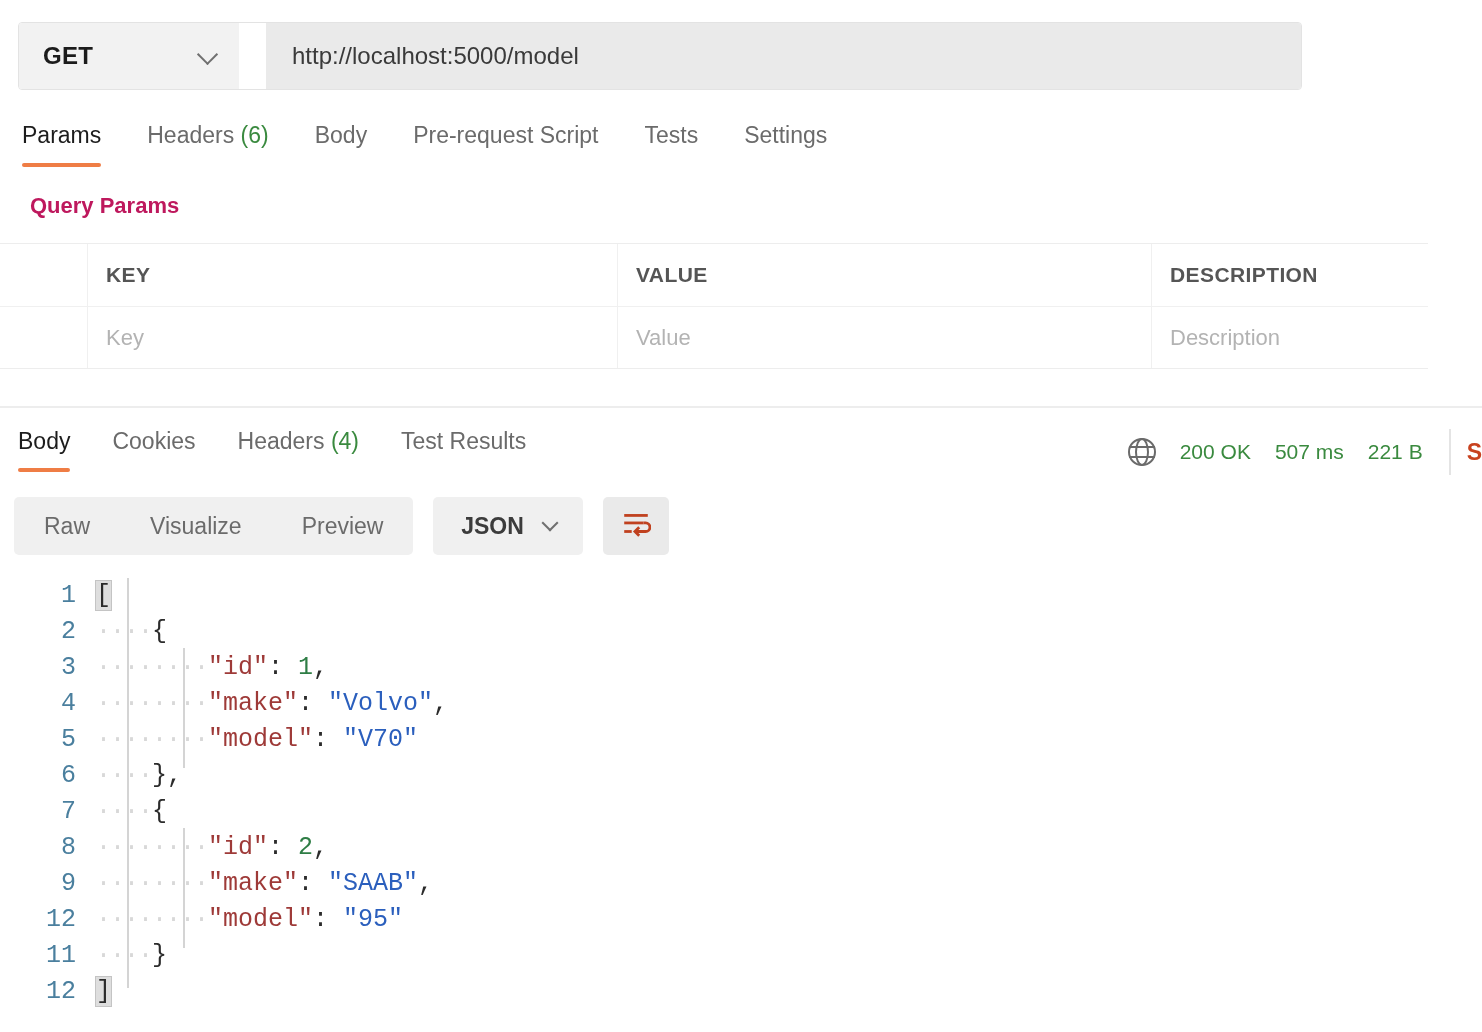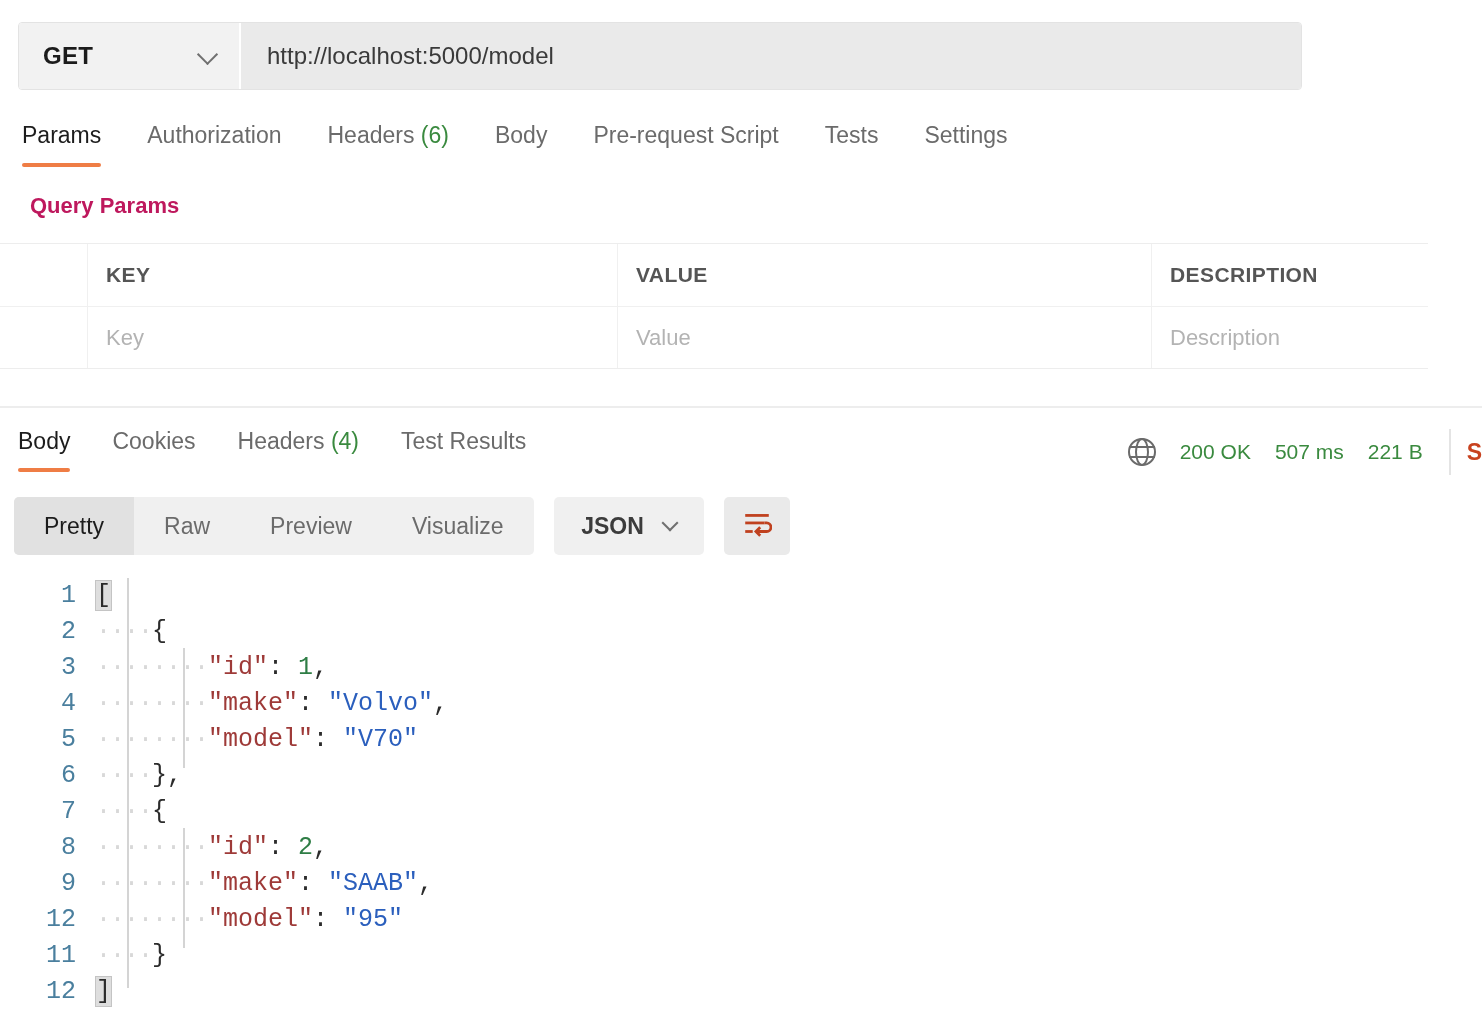--- a/index.html
+++ b/index.html
@@ -13,20 +13,21 @@
   }
 
   
   .url-bar {
     position: absolute; left: 18px; top: 22px;
     width: 1284px; height: 68px;
     display: flex; align-items: stretch;
     border: 1px solid #e3e3e3;
     border-radius: 4px;
     overflow: hidden;
+    gap: 25px;
   }
   .method-box {
     width: 222px; flex: 0 0 222px;
     background: #f2f2f2;
     display: flex; align-items: center;
     padding: 0 20px 0 24px;
     position: relative;
     border-right: 2px solid #ffffff;
   }
   .method-label {
@@ -210,23 +211,20 @@
     <span class="chev"></span>
   </div>
   <div class="url-box">
     <span class="url-text">http://localhost:5000/model</span>
   </div>
 </div>
 
 <div class="req-tabs">
   <div class="tab active">
     <span>Params</span>
-  </div>
-  <div class="tab">
-    <span>Authorization</span>
   </div>
   <div class="tab">
     <span>Headers</span>
     <span class="cnt">(6)</span>
   </div>
   <div class="tab">
     <span>Body</span>
   </div>
   <div class="tab">
     <span>Pre-request Script</span>
@@ -297,31 +295,28 @@
   </span>
   <span class="st-item">200 OK</span>
   <span class="st-item">507 ms</span>
   <span class="st-item">221 B</span>
   <span class="st-sep"></span>
   <span class="save-resp">S</span>
 </div>
 
 <div class="view-toolbar">
   <div class="seg">
-    <div class="seg-btn active">
-      <span>Pretty</span>
-    </div>
     <div class="seg-btn">
       <span>Raw</span>
     </div>
     <div class="seg-btn">
+      <span>Visualize</span>
+    </div>
+    <div class="seg-btn">
       <span>Preview</span>
-    </div>
-    <div class="seg-btn">
-      <span>Visualize</span>
     </div>
   </div>
 
   <div class="fmt-box">
     <span class="fmt-label">JSON</span>
     <span class="fmt-chev"></span>
   </div>
 
   <div class="wrap-box">
     <span>

